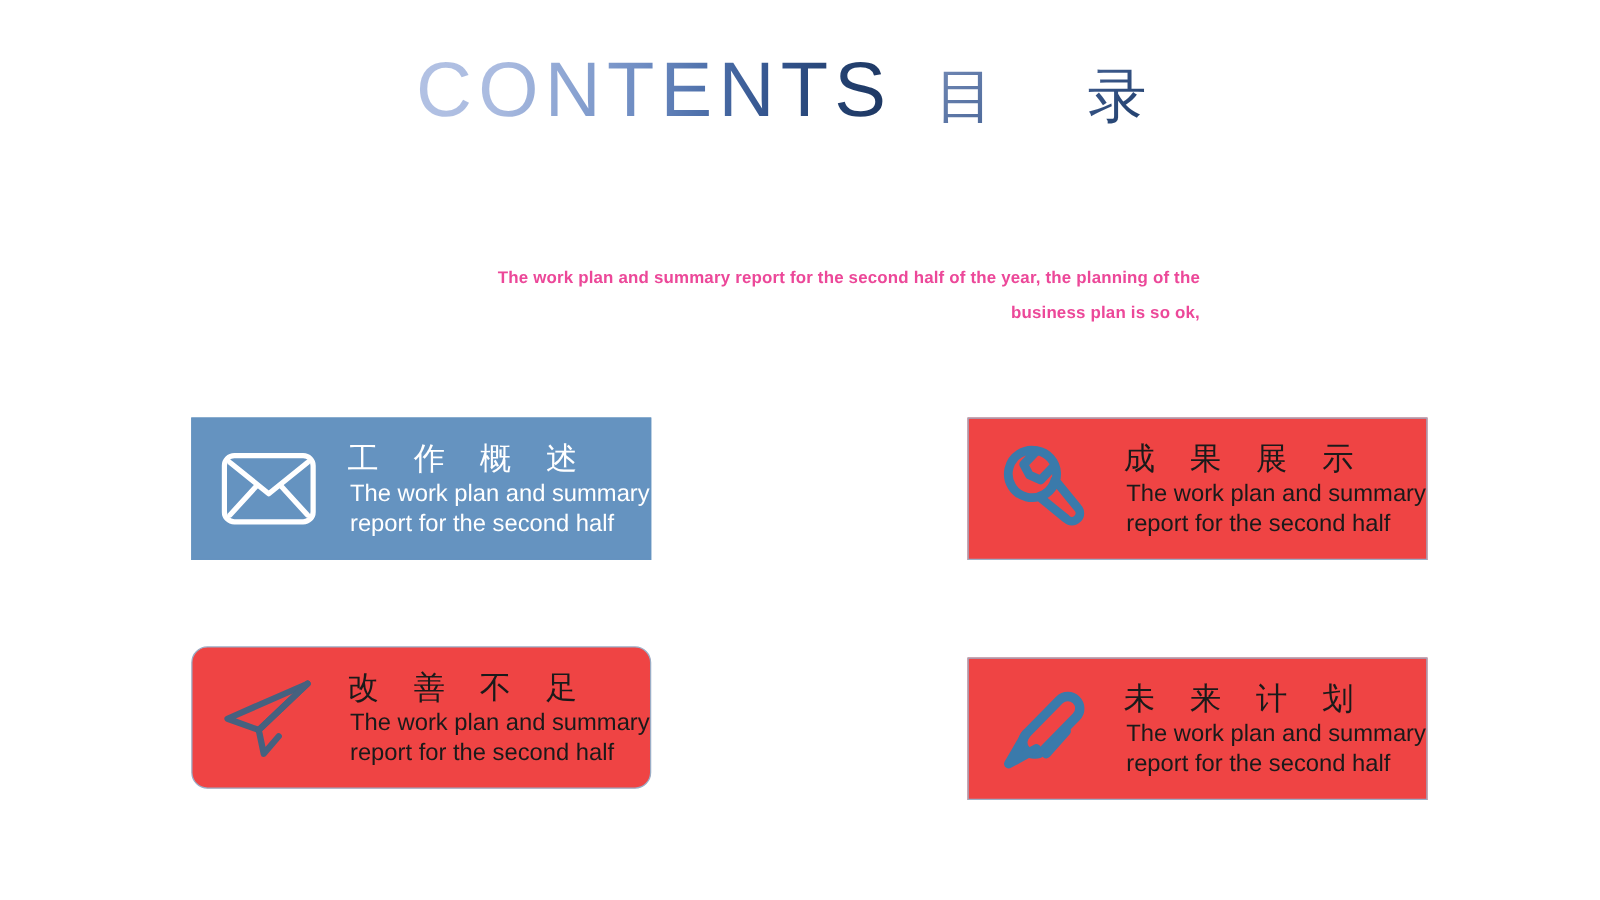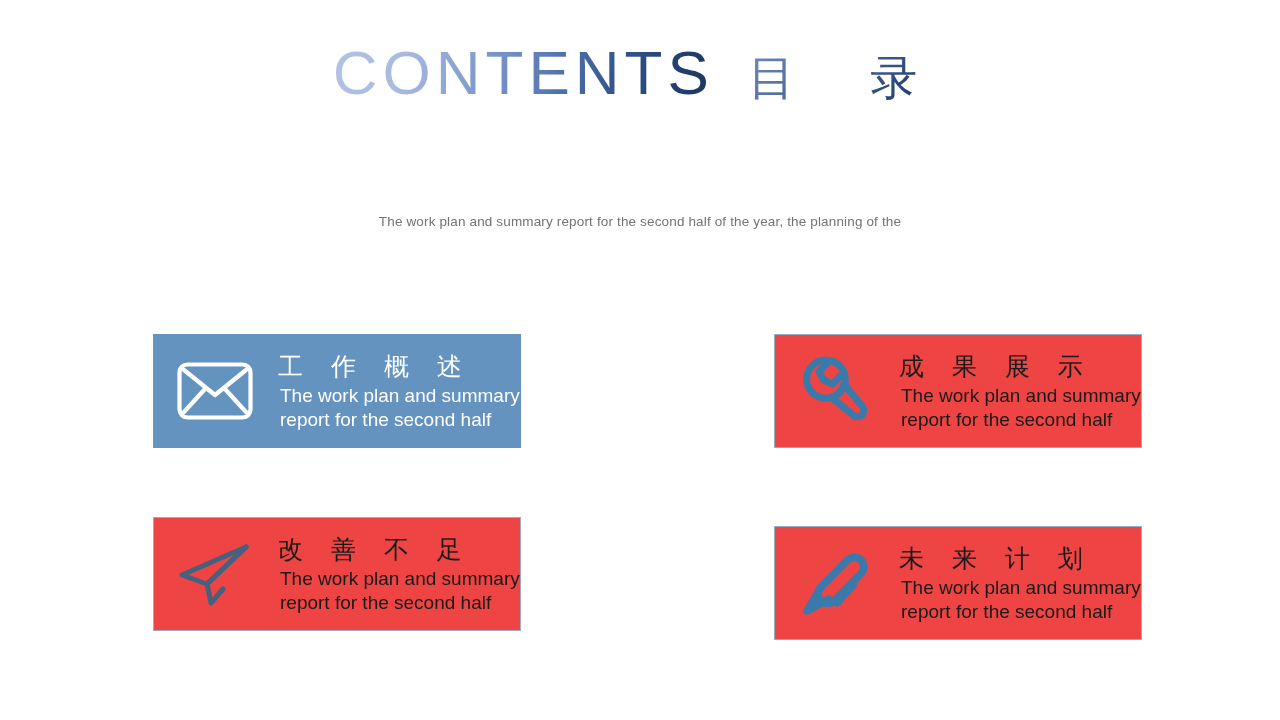--- a/index.html
+++ b/index.html
@@ -65,26 +65,26 @@
     color: transparent;
     -webkit-text-fill-color: transparent;
     display: inline-block;
   }
   .subtitle {
     position: absolute;
     left: 50%;
     top: 208px;
     transform: translateX(-50%);
     width: 640px;
-    text-align: center;
+    text-align: right;
     font-size: 13.5px;
     line-height: 28px;
     letter-spacing: 0.15px;
-    color: #737373;
-    font-weight: 400;
+    color: #ec4899;
+    font-weight: 700;
   }
 
   
   .cards {
     position: absolute;
     left: 153px;
     top: 334px;
     width: 989px;
     height: 297px;
   }
@@ -92,21 +92,21 @@
     position: absolute;
     width: 368px;
     height: 114px;
     background: #ef4444;
     border: 1px solid #9aadc6;
     display: flex;
     align-items: center;
   }
   .card.c1 { left: 0;     top: 0;   }
   .card.c2 { left: 621px; top: 0;   }
-  .card.c3 { left: 0;     top: 183px; }
+  .card.c3 { left: 0;     top: 183px; border-radius: 13px; }
   .card.c4 { left: 621px; top: 192px; }
 
   .card.active {
     background: #6593c0;
     border-color: #6593c0;
   }
 
   .card-icon {
     width: 122px;
     min-width: 122px;
@@ -149,20 +149,21 @@
 
 <div class="slide">
 
   <div class="header">
     <div class="contents-title">CONTENTS</div>
     <div class="cn-title">目 录</div>
   </div>
 
   <div class="subtitle">
     <div>The work plan and summary report for the second half of the year, the planning of the</div>
+    <div>business plan is so ok,</div>
   </div>
 
   <div class="cards">
 
     <div class="card c1 active">
       <div class="card-icon">
         <svg width="76" height="58" viewBox="0 0 76 58" fill="none" stroke="#ffffff" stroke-width="4.2" stroke-linecap="round" stroke-linejoin="round">
           <rect x="2.5" y="2.5" width="71" height="53" rx="8" ry="8"></rect>
           <polyline points="7,8 38,33 69,8"></polyline>
           <line x1="7" y1="50" x2="28" y2="27"></line>

